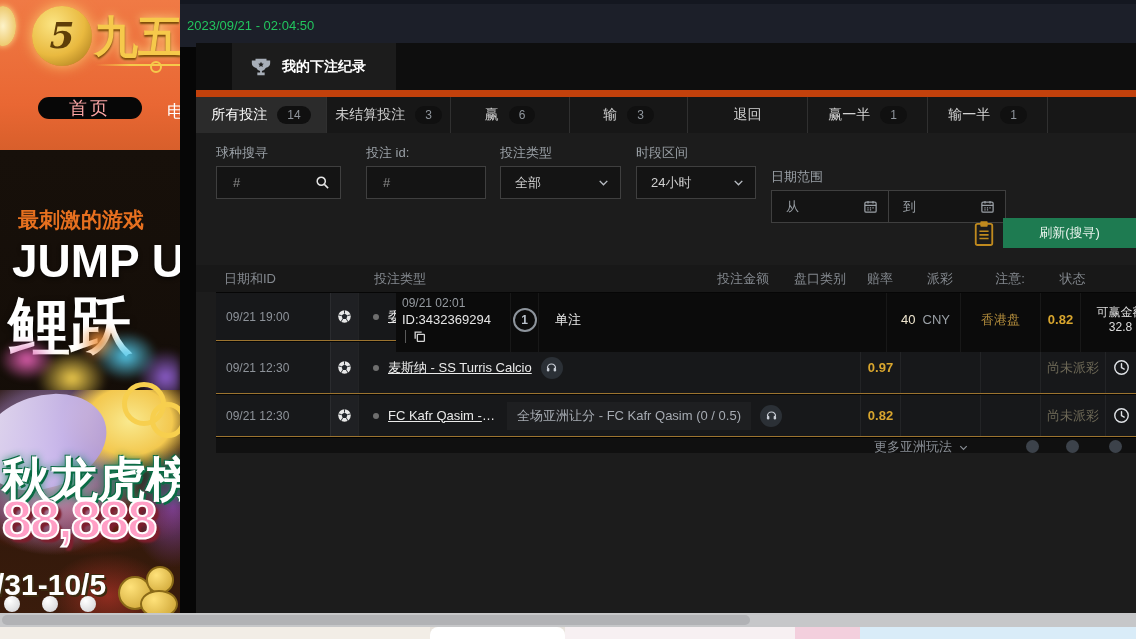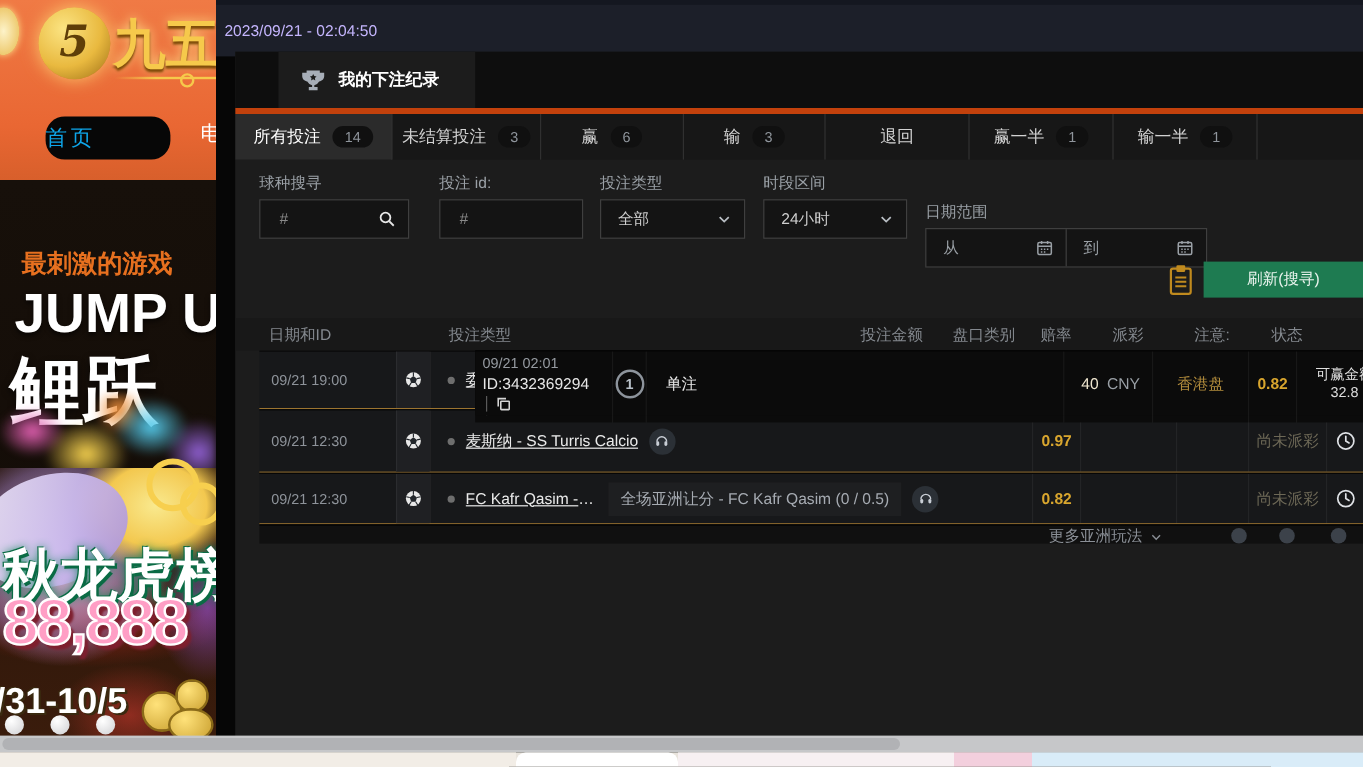--- a/index.html
+++ b/index.html
@@ -16,23 +16,23 @@
              background:radial-gradient(circle at 35% 30%,#fbe482,#e9b93f 55%,#9c6d15);
              box-shadow:0 0 14px rgba(255,220,120,.8);display:flex;align-items:center;justify-content:center;}
   .logo-coin span{font-family:"DejaVu Serif","Liberation Serif",serif;font-size:36px;font-weight:bold;
              font-style:italic;color:#5f3e08;transform:translateY(-1px);}
   .logo-cn{position:absolute;left:94px;top:8px;font-size:44px;font-weight:bold;color:#f6c94b;
            text-shadow:0 2px 2px #7c4a07,0 0 10px #ffdf8a;white-space:nowrap;}
   .logo-line{position:absolute;left:96px;top:64px;width:84px;height:2px;
              background:linear-gradient(90deg,rgba(246,201,75,0),#f6c94b 40%,#f6c94b);}
   .logo-line:before{content:"";position:absolute;right:18px;top:-3px;width:8px;height:8px;
              border:2px solid #f6c94b;border-radius:50%;background:transparent;}
-  .home-pill{position:absolute;left:38px;top:97px;width:104px;height:36px;border-radius:16px;
-             background:#070707;color:#0ea5e9;font-size:18px;letter-spacing:3px;
-             display:flex;align-items:center;justify-content:flex-start;cursor:pointer;}
+  .home-pill{position:absolute;left:38px;top:97px;width:104px;height:22px;border-radius:16px;
+             background:#070707;color:#fca5a5;font-size:18px;letter-spacing:3px;
+             display:flex;align-items:center;justify-content:center;cursor:pointer;}
   .nav-partial{position:absolute;left:167px;top:100px;font-size:17px;color:#fff;}
   .sb-body{position:absolute;left:0;top:150px;width:180px;height:464px;overflow:hidden;
            background:linear-gradient(#17100a,#120b06);}
   .p1-tag{position:absolute;left:18px;top:56px;font-size:21px;font-weight:bold;color:#e7701f;}
   .p1-en{position:absolute;left:12px;top:84px;font-size:46px;font-weight:800;color:#fff;white-space:nowrap;
          text-shadow:0 2px 4px rgba(0,0,0,.6);}
   .p1-cn{position:absolute;left:8px;top:134px;font-size:62px;font-weight:800;color:#fff;white-space:nowrap;
          text-shadow:0 2px 6px rgba(0,0,0,.6);}
   .p1-ribbon{position:absolute;left:0;top:178px;width:180px;height:70px;filter:blur(3px);background:
       radial-gradient(40px 30px at 15% 45%,#e05fb0,transparent 70%),
@@ -60,30 +60,30 @@
         text-shadow:2px 2px 0 #3a2a10,-1px -1px 0 #3a2a10;}
   .dot-w{position:absolute;top:206px;width:16px;height:16px;border-radius:50%;
         background:radial-gradient(circle at 35% 30%,#fff,#cfcfd2);}
   .coin{position:absolute;border-radius:50%;background:radial-gradient(circle at 35% 30%,#ffe27a,#caa030);
         border:2px solid #8a6a18;}
 
   
   .main{position:absolute;left:180px;top:0;width:956px;height:639px;background:#060606;}
   .topbar{position:absolute;left:0;top:0;width:956px;height:43px;background:#1c1f29;
           border-top:4px solid #141720;display:flex;align-items:center;}
-  .topbar .time{margin-left:7px;font-size:13px;color:#c4b5fd;}
+  .topbar .time{margin-left:7px;font-size:13px;color:#22c55e;}
 
   .modal{position:absolute;left:16px;top:43px;width:940px;height:571px;background:#1c1c1c;overflow:hidden;}
   .modal-head{position:absolute;left:0;top:0;width:940px;height:47px;background:#0e0e0e;}
   .modal-title-tab{position:absolute;left:0;top:0;width:164px;height:47px;background:#1c1c1c;
           display:flex;align-items:center;padding-left:18px;box-sizing:border-box;gap:10px;cursor:pointer;margin-left:36px;}
   .modal-title-tab .t-label{font-size:14px;font-weight:bold;color:#fff;}
 
   .tabs{position:absolute;left:0;top:47px;width:940px;height:43px;background:#171717;display:flex;
-        border-top:5px solid #c2410c;box-sizing:border-box;}
+        border-top:7px solid #c2410c;box-sizing:border-box;}
   .tab{height:100%;display:flex;align-items:center;justify-content:center;gap:10px;
        border-right:1px solid #303030;box-sizing:border-box;cursor:pointer;}
   .tab .t-txt{font-size:14px;color:#d2d2d2;}
   .tab.active{background:#2b2b2b;}
   .tab.active .t-txt{color:#fff;}
   .badge{background:#101010;border-radius:10px;padding:2px 10px;font-size:12px;color:#8f959c;}
   .tab.w0{width:131px}.tab.w1{width:124px}.tab.w2{width:119px}.tab.w3{width:118px}
   .tab.w4{width:120px}.tab.w5{width:120px}.tab.w6{width:120px}
   .tab.filler{flex:1;border-right:none;cursor:default;}
 

